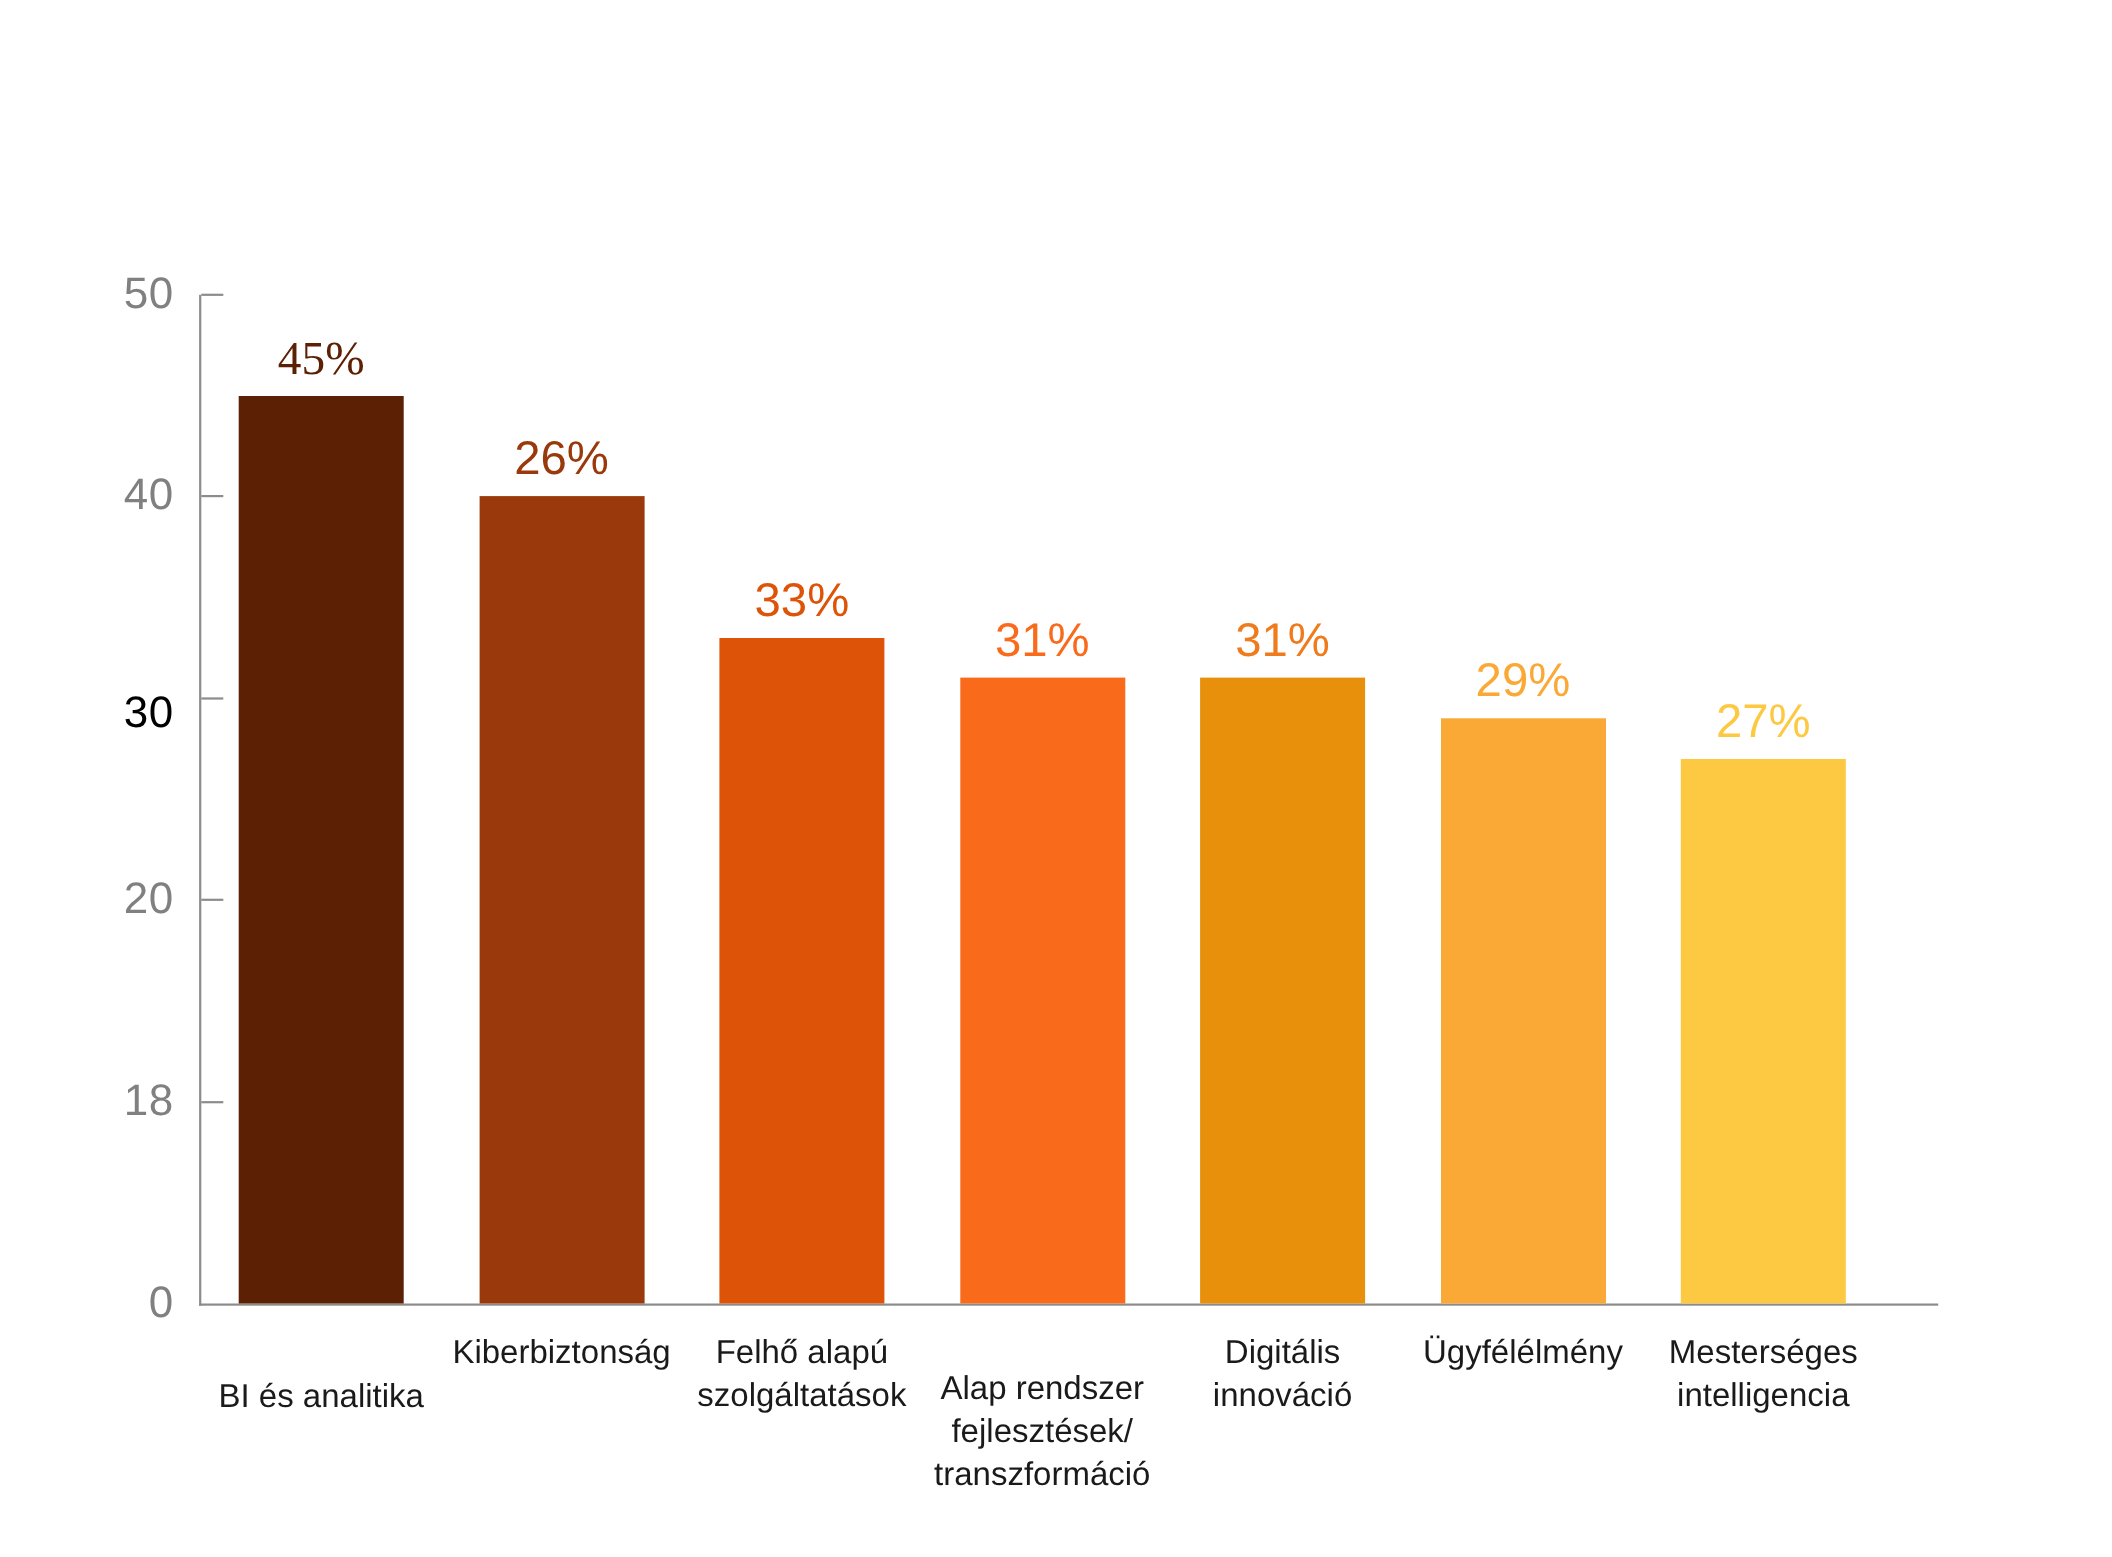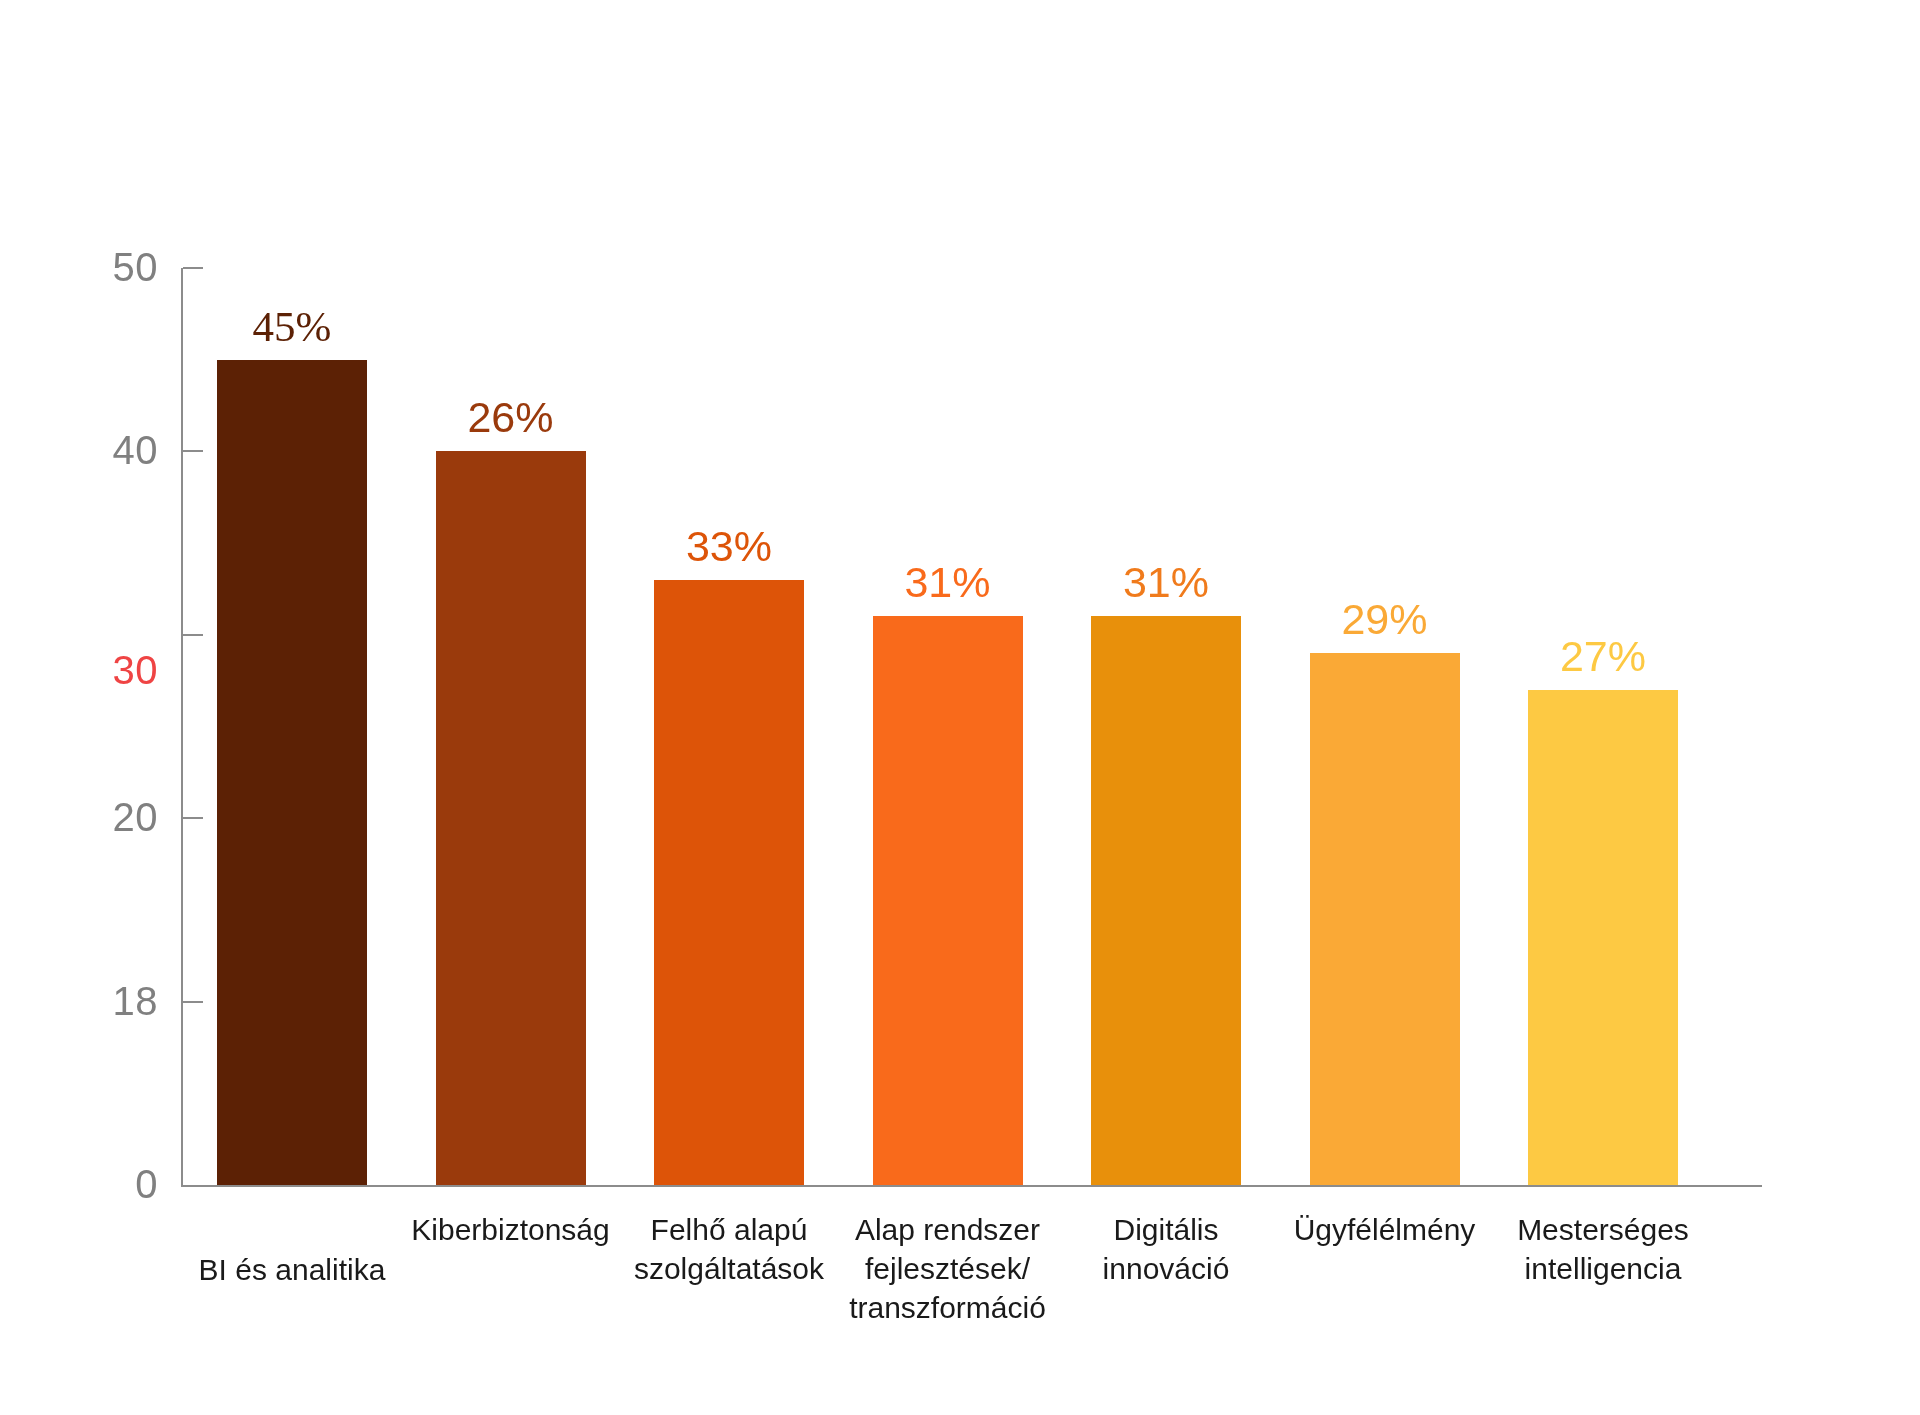--- a/index.html
+++ b/index.html
@@ -96,21 +96,21 @@
     <div class="axis-line" id="y-axis-line"></div>
     <div class="axis-line" id="x-axis-line"></div>
 
     <div id="y-ticks">
         <div class="y-tick-label" style="top: 1164px; color: rgb(128, 128, 128);">0</div>
         <div class="y-tick-mark" style="top: 1000.6px;"></div>
         <div class="y-tick-label" style="top: 980.6px; color: rgb(128, 128, 128);">18</div>
         <div class="y-tick-mark" style="top: 817.2px;"></div>
         <div class="y-tick-label" style="top: 797.2px; color: rgb(128, 128, 128);">20</div>
         <div class="y-tick-mark" style="top: 633.8px;"></div>
-        <div class="y-tick-label" style="top: 650px; color: #ef4444;">30</div>
+        <div class="y-tick-label" style="top: 628px; color: #000000;">30</div>
         <div class="y-tick-mark" style="top: 450.4px;"></div>
         <div class="y-tick-label" style="top: 430.4px; color: rgb(128, 128, 128);">40</div>
         <div class="y-tick-mark" style="top: 267px;"></div>
         <div class="y-tick-label" style="top: 247px; color: rgb(128, 128, 128);">50</div>
       </div>
     <div id="bars">
         <div class="bar" style="left: 217px; width: 150px; height: 825.3px; background: rgb(92, 33, 5);"></div>
         <div class="bar-value" style="left: 187px; width: 210px; top: 304.7px; color: rgb(92, 33, 5); font-family: Liberation Serif, serif;">45%</div>
         <div class="bar" style="left: 435.5px; width: 150px; height: 733.6px; background: rgb(154, 58, 12);"></div>
         <div class="bar-value" style="left: 405.5px; width: 210px; top: 396.4px; color: rgb(154, 58, 12);">26%</div>
@@ -123,21 +123,21 @@
         <div class="bar" style="left: 1309.5px; width: 150px; height: 531.86px; background: rgb(250, 169, 54);"></div>
         <div class="bar-value" style="left: 1279.5px; width: 210px; top: 598.14px; color: rgb(250, 169, 54);">29%</div>
         <div class="bar" style="left: 1528px; width: 150px; height: 495.18px; background: rgb(253, 201, 67);"></div>
         <div class="bar-value" style="left: 1498px; width: 210px; top: 634.82px; color: rgb(253, 201, 67);">27%</div>
       </div>
     <div id="cats">
         <div class="cat-label" style="left: 175px; width: 234px; color: rgb(26, 26, 26); margin-top: 40px;">BI és analitika</div>
         <div class="cat-label" style="left: 393.5px; width: 234px; color: rgb(26, 26, 26);">Kiberbiztonság</div>
         <div class="cat-label" style="left: 612px; width: 234px; color: rgb(26, 26, 26);">Felhő alapú
 szolgáltatások</div>
-        <div class="cat-label" style="left: 830.5px; width: 234px; color: rgb(26, 26, 26);">Alap rendszer
+        <div class="cat-label" style="left: 830.5px; width: 234px; color: rgb(26, 26, 26); margin-top: 33px;">Alap rendszer
 fejlesztések/
 transzformáció</div>
         <div class="cat-label" style="left: 1049px; width: 234px; color: rgb(26, 26, 26);">Digitális
 innováció</div>
         <div class="cat-label" style="left: 1267.5px; width: 234px; color: rgb(26, 26, 26);">Ügyfélélmény</div>
         <div class="cat-label" style="left: 1486px; width: 234px; color: rgb(26, 26, 26);">Mesterséges
 intelligencia</div>
       </div>
 
   </div>

